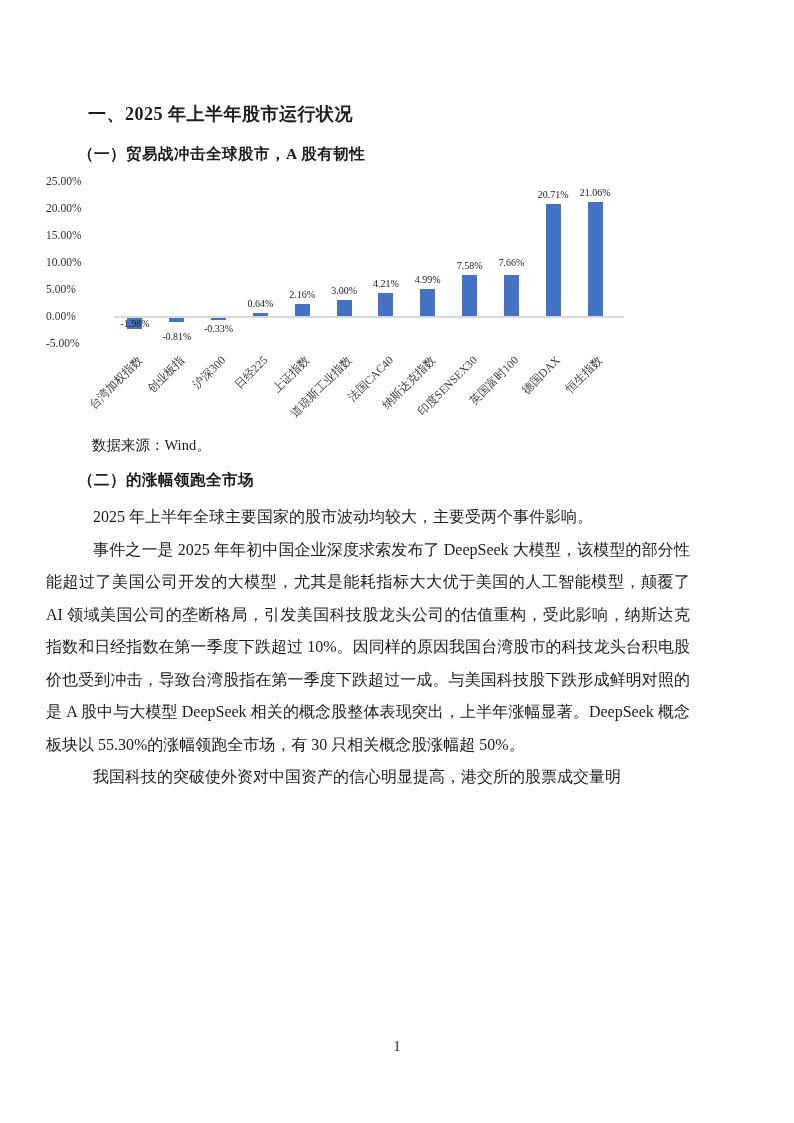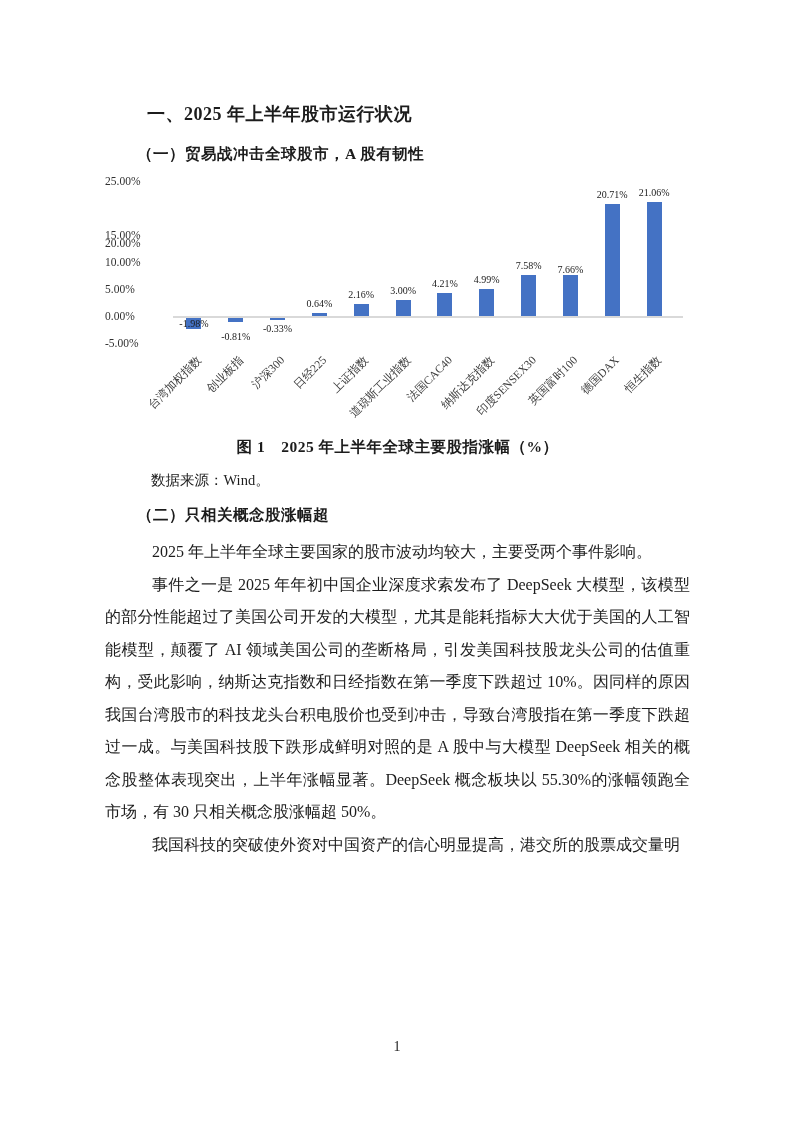--- a/index.html
+++ b/index.html
@@ -6,21 +6,21 @@
   .page {
     position: relative;
     width: 794px;
     height: 1123px;
     margin: 0 auto;
     background: #ffffff;
     font-family: "Liberation Serif", "DejaVu Serif", serif;
     color: #1c1c1c;
     overflow: hidden;
   }
-  .content { padding: 102px 104px 0 105px; }
+  .content { padding: 102px 104px 0 46px; }
 
   h1.sec {
     font-size: 18px;
     font-weight: bold;
     line-height: 24px;
     margin: 0 0 17px 0;
     padding-left: 42px;
     letter-spacing: 0.5px;
   }
   h2.sub {
@@ -125,21 +125,21 @@
   <div class="content">
 
     <h1 class="sec">一、2025 年上半年股市运行状况</h1>
 
     <h2 class="sub">（一）贸易战冲击全球股市，A 股有韧性</h2>
 
 
     <div class="chart">
       <div id="yaxis">
           <div class="ytick" style="top: 6px;">25.00%</div>
-          <div class="ytick" style="top: 33px; margin-top: 35px;">20.00%</div>
+          <div class="ytick" style="top: 33px;">20.00%</div>
           <div class="ytick" style="top: 60px;">15.00%</div>
           <div class="ytick" style="top: 87px;">10.00%</div>
           <div class="ytick" style="top: 114px;">5.00%</div>
           <div class="ytick" style="top: 141px;">0.00%</div>
           <div class="ytick" style="top: 168px;">-5.00%</div>
         </div>
       <div class="plot" id="plot">
           <div class="zeroline" style="top: 135px; border-top-color: rgb(217, 217, 217);"></div>
           <div class="bar" style="left: 13.4167px; width: 15px; background: rgb(68, 114, 196); height: 10.692px; top: 137px;"></div>
           <div class="dlabel" style="left: 20.9167px; top: 137px;">-1.98%</div>
@@ -153,21 +153,21 @@
           <div class="dlabel" style="left: 188.25px; top: 108.336px;">2.16%</div>
           <div class="bar" style="left: 222.583px; width: 15px; background: rgb(68, 114, 196); height: 16.2px; top: 118.8px;"></div>
           <div class="dlabel" style="left: 230.083px; top: 103.8px;">3.00%</div>
           <div class="bar" style="left: 264.417px; width: 15px; background: rgb(68, 114, 196); height: 22.734px; top: 112.266px;"></div>
           <div class="dlabel" style="left: 271.917px; top: 97.266px;">4.21%</div>
           <div class="bar" style="left: 306.25px; width: 15px; background: rgb(68, 114, 196); height: 26.946px; top: 108.054px;"></div>
           <div class="dlabel" style="left: 313.75px; top: 93.054px;">4.99%</div>
           <div class="bar" style="left: 348.083px; width: 15px; background: rgb(68, 114, 196); height: 40.932px; top: 94.068px;"></div>
           <div class="dlabel" style="left: 355.583px; top: 79.068px;">7.58%</div>
           <div class="bar" style="left: 389.917px; width: 15px; background: rgb(68, 114, 196); height: 41.364px; top: 93.636px;"></div>
-          <div class="dlabel" style="left: 397.417px; top: 83px; text-align: right;">7.66%</div>
+          <div class="dlabel" style="left: 397.417px; top: 76px; text-align: right;">7.66%</div>
           <div class="bar" style="left: 431.75px; width: 15px; background: rgb(68, 114, 196); height: 111.834px; top: 23.166px;"></div>
           <div class="dlabel" style="left: 439.25px; top: 8.166px;">20.71%</div>
           <div class="bar" style="left: 473.583px; width: 15px; background: rgb(68, 114, 196); height: 113.724px; top: 21.276px;"></div>
           <div class="dlabel" style="left: 481.083px; top: 6.276px;">21.06%</div>
         </div>
       <div class="xlabels" id="xlabels">
           <div class="xlabel" style="right: 481.083px;">台湾加权指数</div>
           <div class="xlabel" style="right: 439.25px;">创业板指</div>
           <div class="xlabel" style="right: 397.417px;">沪深300</div>
           <div class="xlabel" style="right: 355.583px;">日经225</div>
@@ -175,25 +175,24 @@
           <div class="xlabel" style="right: 271.917px;">道琼斯工业指数</div>
           <div class="xlabel" style="right: 230.083px;">法国CAC40</div>
           <div class="xlabel" style="right: 188.25px;">纳斯达克指数</div>
           <div class="xlabel" style="right: 146.417px;">印度SENSEX30</div>
           <div class="xlabel" style="right: 104.583px;">英国富时100</div>
           <div class="xlabel" style="right: 62.75px;">德国DAX</div>
           <div class="xlabel" style="right: 20.9167px;">恒生指数</div>
         </div>
     </div>
 
-    <p class="caption">图 1　2025 年上半年全球主要股指涨幅（%）</p>
 
     <p class="source">数据来源：Wind。</p>
 
-    <h2 class="sub sub2">（二）只相关概念股涨幅超</h2>
+    <h2 class="sub sub2">（二）的涨幅领跑全市场</h2>
 
     <p class="body">2025 年上半年全球主要国家的股市波动均较大，主要受两个事件影响。</p>
     <p class="body">事件之一是 2025 年年初中国企业深度求索发布了 DeepSeek 大模型，该模型的部分性能超过了美国公司开发的大模型，尤其是能耗指标大大优于美国的人工智能模型，颠覆了 AI 领域美国公司的垄断格局，引发美国科技股龙头公司的估值重构，受此影响，纳斯达克指数和日经指数在第一季度下跌超过 10%。因同样的原因我国台湾股市的科技龙头台积电股价也受到冲击，导致台湾股指在第一季度下跌超过一成。与美国科技股下跌形成鲜明对照的是 A 股中与大模型 DeepSeek 相关的概念股整体表现突出，上半年涨幅显著。DeepSeek 概念板块以 55.30%的涨幅领跑全市场，有 30 只相关概念股涨幅超 50%。</p>
     <p class="body">我国科技的突破使外资对中国资产的信心明显提高，港交所的股票成交量明</p>
 
   </div>
 
   <div class="pageno">1</div>
 </div>
 

